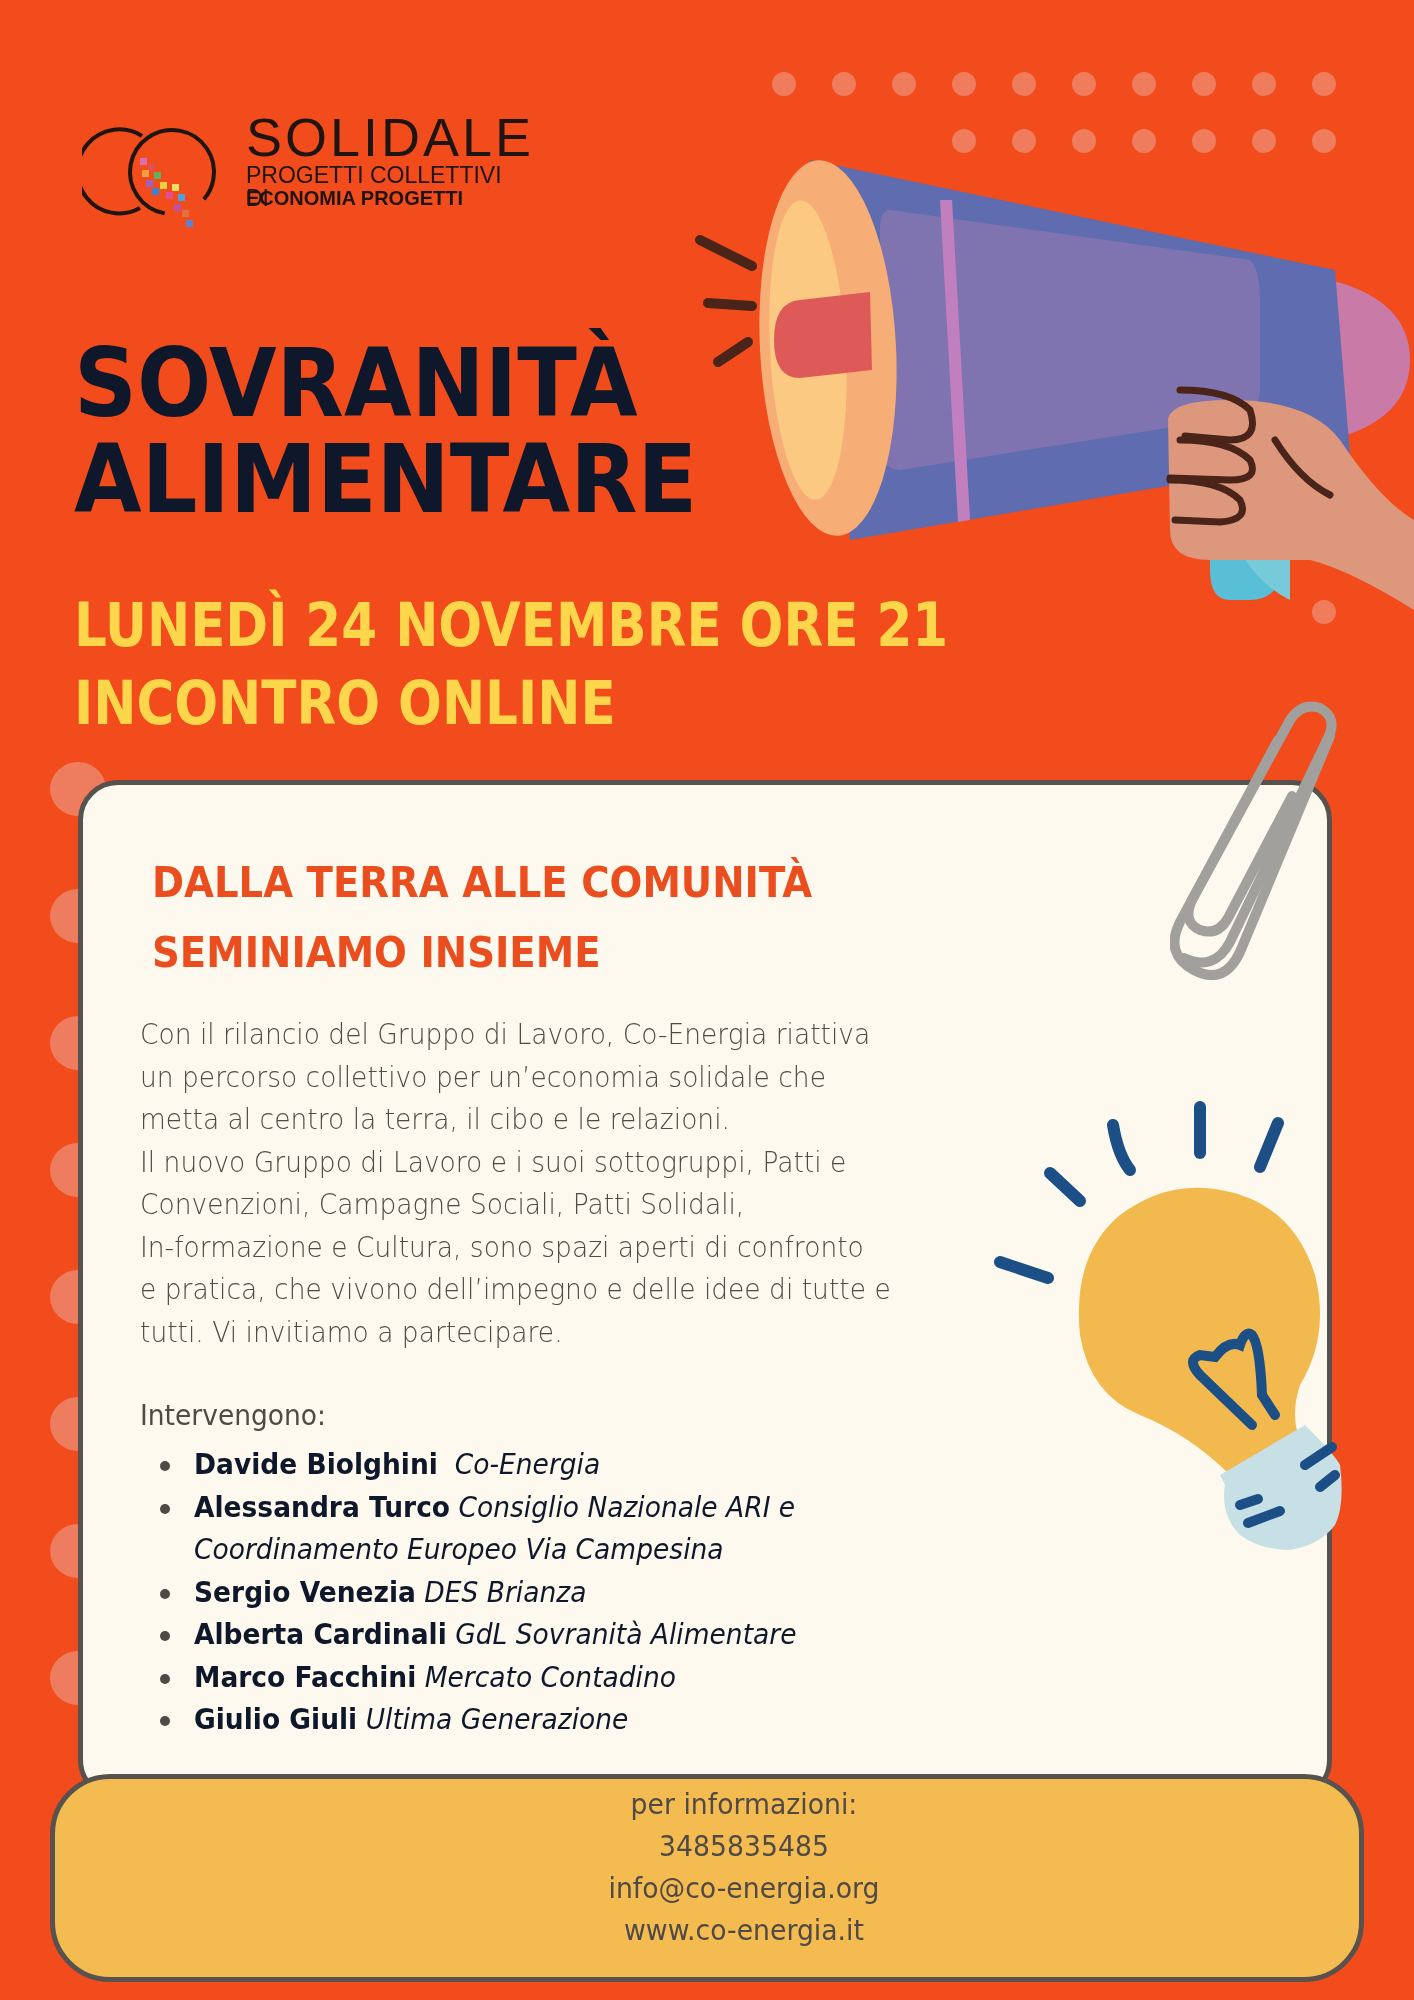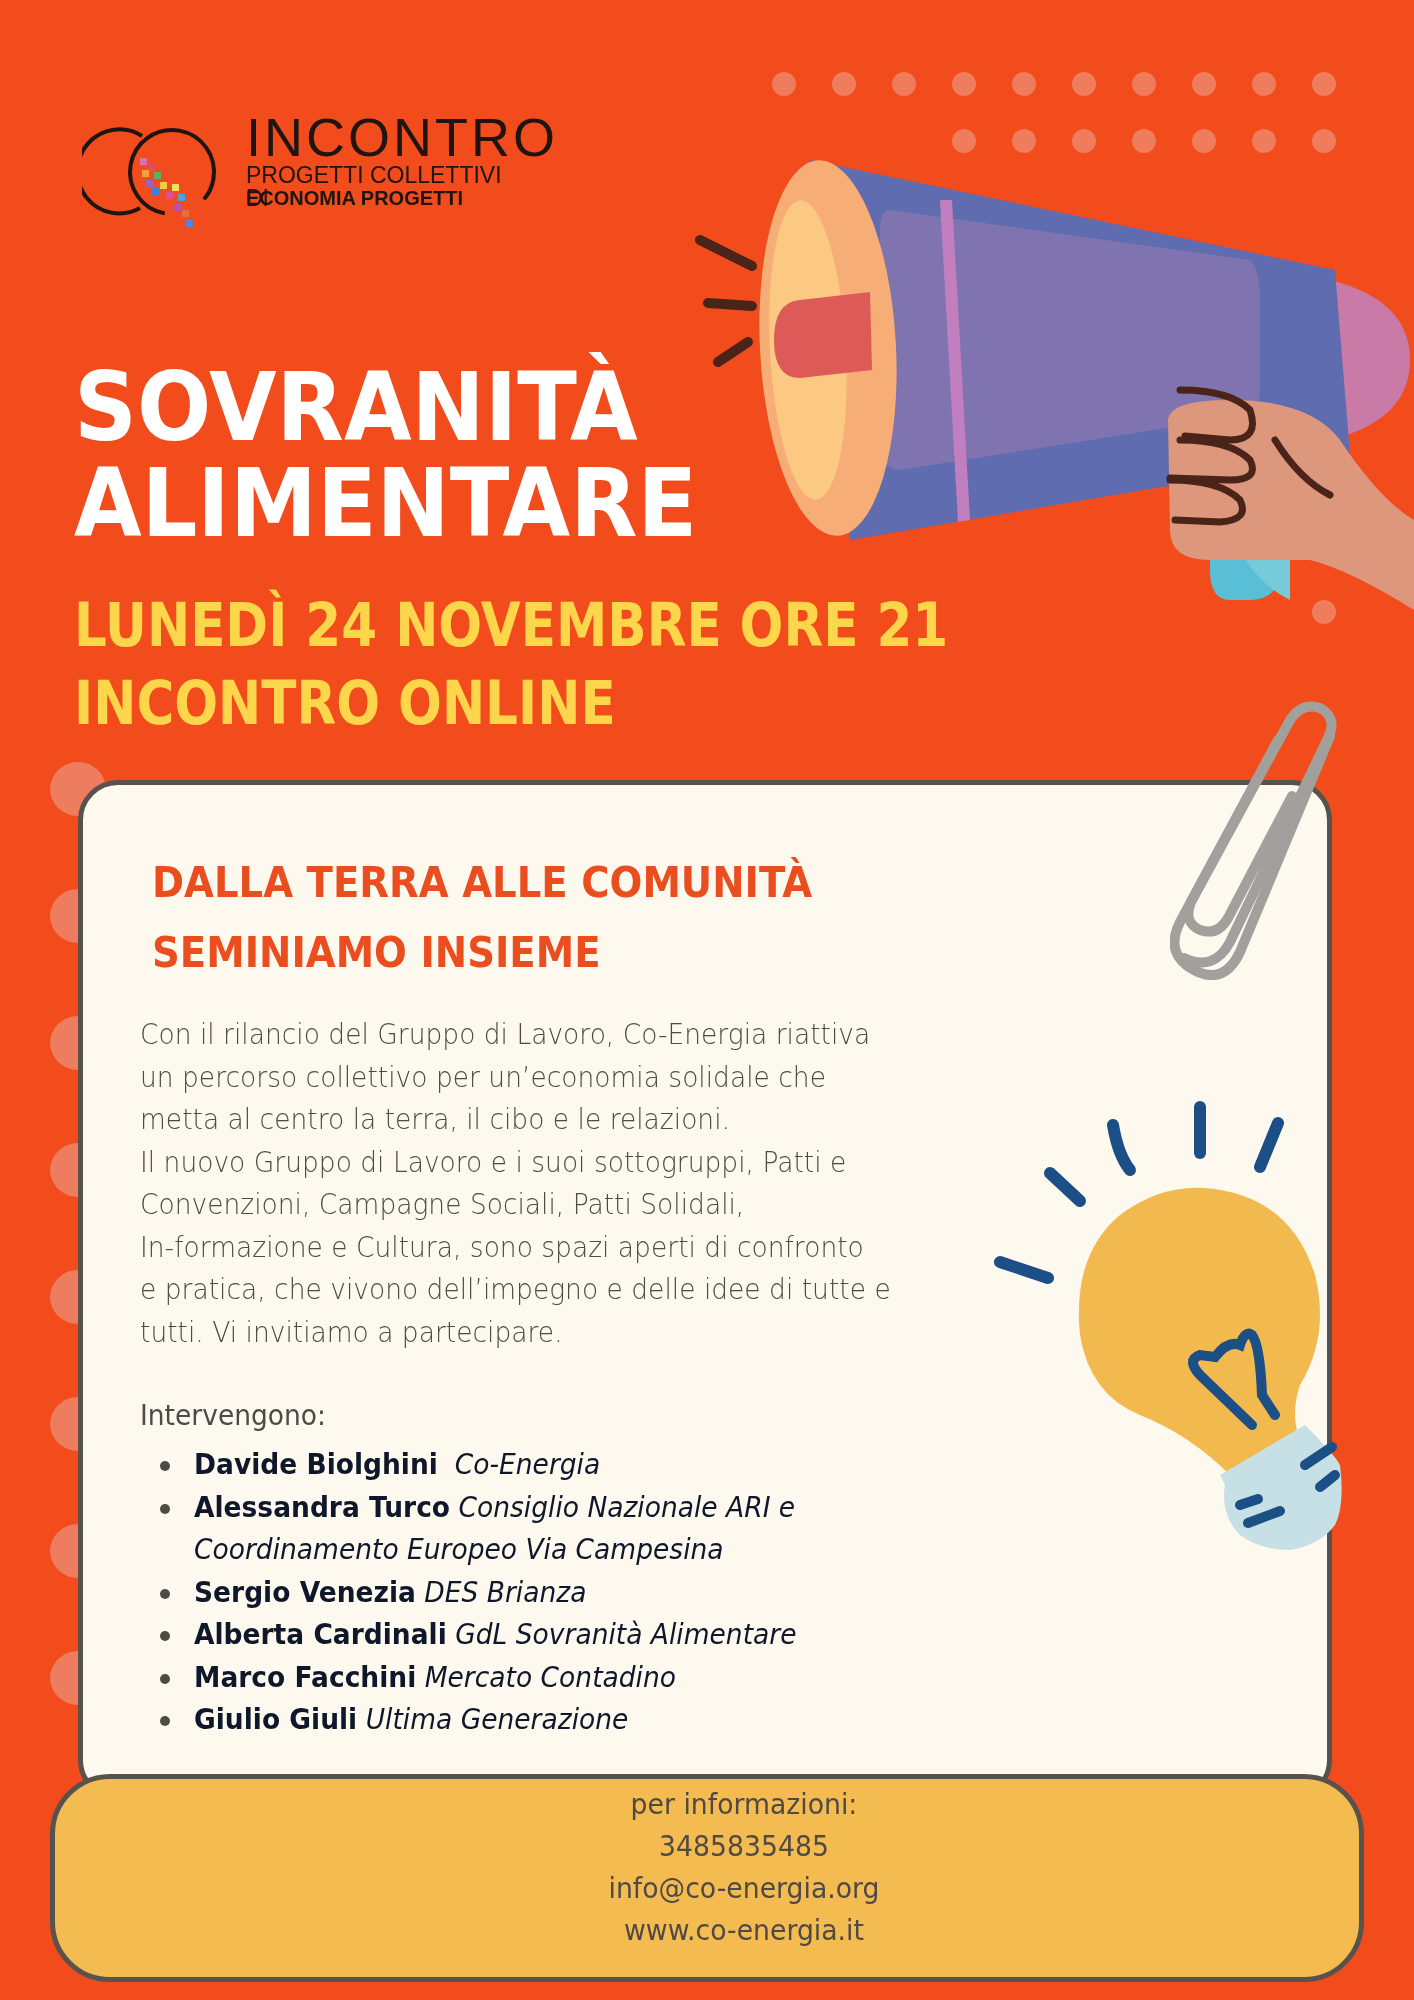--- a/index.html
+++ b/index.html
@@ -15,21 +15,21 @@
   
   .logo { left: 82px; top: 108px; width: 440px; height: 130px; }
   .logo-title { position: absolute; left: 164px; top: 2px; font-family: "Liberation Sans", sans-serif;
     font-size: 54px; letter-spacing: 3px; color: #1e1510; font-weight: 400; line-height: 1; }
   .logo-sub1 { position: absolute; left: 164px; top: 56px; font-family: "Liberation Sans", sans-serif;
     font-size: 23px; color: #1e1510; line-height: 1; }
   .logo-sub2 { position: absolute; left: 164px; top: 80px; font-family: "Liberation Sans", sans-serif;
     font-size: 20px; font-weight: 700; color: #1e1510; line-height: 1; }
 
   
-  .headline { left: 74px; top: 360px; color: #ffffff; font-family: "DejaVu Sans", sans-serif;
+  .headline { left: 74px; top: 336px; color: #0f172a; font-family: "DejaVu Sans", sans-serif;
     font-weight: 700; font-size: 94px; line-height: 96px; letter-spacing: 0px; }
   .headline div { transform: scaleX(0.93); transform-origin: left; white-space: nowrap; }
   .subhead { left: 74px; top: 586px; color: #fdd64c; font-family: "DejaVu Sans", sans-serif;
     font-weight: 700; font-size: 60px; line-height: 78px; }
   .subhead div { transform: scaleX(0.86); transform-origin: left; white-space: nowrap; }
 
   
   .card { left: 78px; top: 780px; width: 1254px; height: 1020px; background: #fdf9ef;
     border: 5px solid #58524e; border-radius: 40px; box-sizing: border-box; }
   .card-title { left: 152px; top: 848px; color: #ea4e1f; font-weight: 700; font-size: 42px;
@@ -106,21 +106,21 @@
       <rect x="78" y="74" width="7" height="7" fill="#f0d040"></rect>
       <rect x="70" y="80" width="7" height="7" fill="#4080d0"></rect>
       <rect x="84" y="84" width="7" height="7" fill="#e05090"></rect>
       <rect x="90" y="76" width="7" height="7" fill="#f4e060"></rect>
       <rect x="96" y="86" width="7" height="7" fill="#50a0e0"></rect>
       <rect x="92" y="96" width="7" height="7" fill="#c050a0"></rect>
       <rect x="100" y="102" width="7" height="7" fill="#e07040"></rect>
       <rect x="104" y="112" width="7" height="7" fill="#6080d0"></rect>
     </g>
   </svg>
-  <div class="logo-title">INCONTRO</div>
+  <div class="logo-title">SOLIDALE</div>
   <div class="logo-sub1">PROGETTI COLLETTIVI DI</div>
   <div class="logo-sub2">ECONOMIA PROGETTI</div>
 </div>
 
 <svg class="abs" style="left:690px;top:100px" width="724" height="510" viewBox="0 0 724 510">
 
   <g stroke="#4a2418" stroke-width="10" stroke-linecap="round" fill="none">
     <line x1="10" y1="140" x2="62" y2="166"></line>
     <line x1="18" y1="203" x2="62" y2="206"></line>
     <line x1="58" y1="242" x2="28" y2="262"></line>

